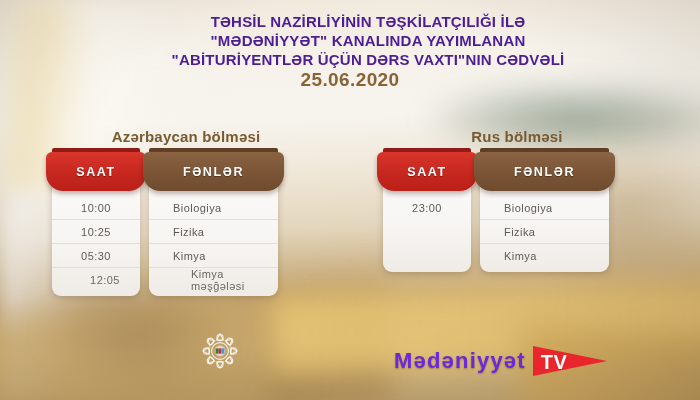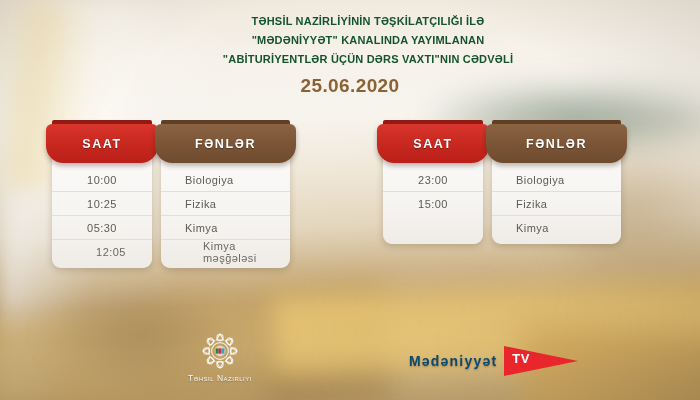--- a/index.html
+++ b/index.html
@@ -97,30 +97,29 @@
   }
 
   
   .header {
     position: absolute;
     left: 0; top: 12px;
     width: 700px;
     text-align: center;
   }
   .title-line {
-    color: #14532d;
-    font-size: 11px;
+    color: #4c1d95;
+    font-size: 15px;
     font-weight: bold;
     letter-spacing: 0.2px;
     line-height: 19px;
     white-space: nowrap;
     padding-left: 36px;
   }
   .date-line {
-    margin-top: 6px;
     color: #8a6236;
     font-size: 19px;
     font-weight: bold;
     letter-spacing: 0.4px;
   }
 
   
   .section { position: absolute; }
   .section.left  { left: 52px;  top: 128px; }
   .section.right { left: 383px; top: 128px; }
@@ -139,21 +138,21 @@
   .cards { position: relative; display: flex; gap: 9px; }
 
   
   .card {
     position: relative;
     background: linear-gradient(180deg, #fdfcfb 0%, #f7f5f2 60%, #efece7 100%);
     border-radius: 9px;
     box-shadow: 0 2px 7px rgba(60,40,18,0.22);
     padding-top: 34px;
   }
-  .card.time { width: 100px; }
+  .card.time { width: 88px; }
   .card.subj { width: 129px; }
 
   
   .pill-wrap {
     position: absolute;
     left: -6px; top: -8px;
     width: calc(100% + 12px);
     height: 50px;
     pointer-events: none;
   }
@@ -230,45 +229,44 @@
   }
 
   .tv-logo {
     position: absolute;
     left: 394px; top: 346px;
     display: flex;
     align-items: center;
     height: 30px;
   }
   .tv-word {
-    color: #0c4a6e;
-    font-size: 14px;
+    color: #6d28d9;
+    font-size: 22px;
     font-weight: bold;
     letter-spacing: 1.2px;
     text-shadow: 0 1px 2px rgba(70,45,20,0.4);
-    margin-left: 15px;
   }
   .tv-badge {
     position: relative;
     margin-left: 7px;
     width: 74px; height: 30px;
   }
   .tv-tri {
     position: absolute;
     left: 0; top: 0;
     width: 0; height: 0;
     border-top: 15px solid transparent;
     border-bottom: 15px solid transparent;
     border-left: 74px solid #e8262b;
   }
   .tv-tv {
     position: absolute;
     left: 8px; top: 5px;
     color: #ffffff;
-    font-size: 13px;
+    font-size: 20px;
     font-weight: bold;
     letter-spacing: 0.5px;
   }
 </style>
 </head>
 <body>
 
 <div id="stage">
 
   <div class="bg-layer bg-base"></div>
@@ -284,20 +282,21 @@
   <div class="bg-layer bg-vignette"></div>
 
   <div class="header">
     <div class="title-line">TƏHSİL NAZİRLİYİNİN TƏŞKİLATÇILIĞI İLƏ</div>
     <div class="title-line">"MƏDƏNİYYƏT" KANALINDA YAYIMLANAN</div>
     <div class="title-line">"ABİTURİYENTLƏR ÜÇÜN DƏRS VAXTI"NIN CƏDVƏLİ</div>
     <div class="date-line">25.06.2020</div>
   </div>
 
   <div class="section left">
+    <div class="section-title">Azərbaycan bölməsi</div>
     <div class="cards">
 
       <div class="card time">
         <div class="pill-wrap">
           <div class="pill-tail red"></div>
           <div class="pill red">
             <span class="pill-label">SAAT</span>
           </div>
         </div>
         <div class="rows">
@@ -320,32 +319,32 @@
           <div class="row">Fizika</div>
           <div class="row">Kimya</div>
           <div class="row dim">Kimya məşğələsi</div>
         </div>
       </div>
 
     </div>
   </div>
 
   <div class="section right">
+    <div class="section-title">Rus bölməsi</div>
     <div class="cards">
 
       <div class="card time">
         <div class="pill-wrap">
           <div class="pill-tail red"></div>
           <div class="pill red">
             <span class="pill-label">SAAT</span>
           </div>
         </div>
         <div class="rows">
           <div class="row">23:00</div>
-          <div class="row">15:00</div>
         </div>
       </div>
 
       <div class="card subj">
         <div class="pill-wrap">
           <div class="pill-tail brown"></div>
           <div class="pill brown">
             <span class="pill-label">FƏNLƏR</span>
           </div>
         </div>
@@ -400,21 +399,20 @@
           </g>
         </g>
         <g transform="translate(28,20)">
           <circle cx="0" cy="0" r="5.4" fill="rgba(255,255,255,0.55)"></circle>
           <rect x="-4.4" y="-2.6" width="2.9" height="5.2" fill="#2e7d48"></rect>
           <rect x="-1.5" y="-2.6" width="2.9" height="5.2" fill="#c9303a"></rect>
           <rect x="1.4" y="-2.6" width="3.0" height="5.2" fill="#39a0d8"></rect>
         </g>
       </svg>
     </div>
-    <div class="moe-name">Təhsil Nazirliyi</div>
   </div>
 
   <div class="tv-logo">
     <span class="tv-word">Mədəniyyət</span>
     <span class="tv-badge">
       <span class="tv-tri"></span>
       <span class="tv-tv">TV</span>
     </span>
   </div>
 

